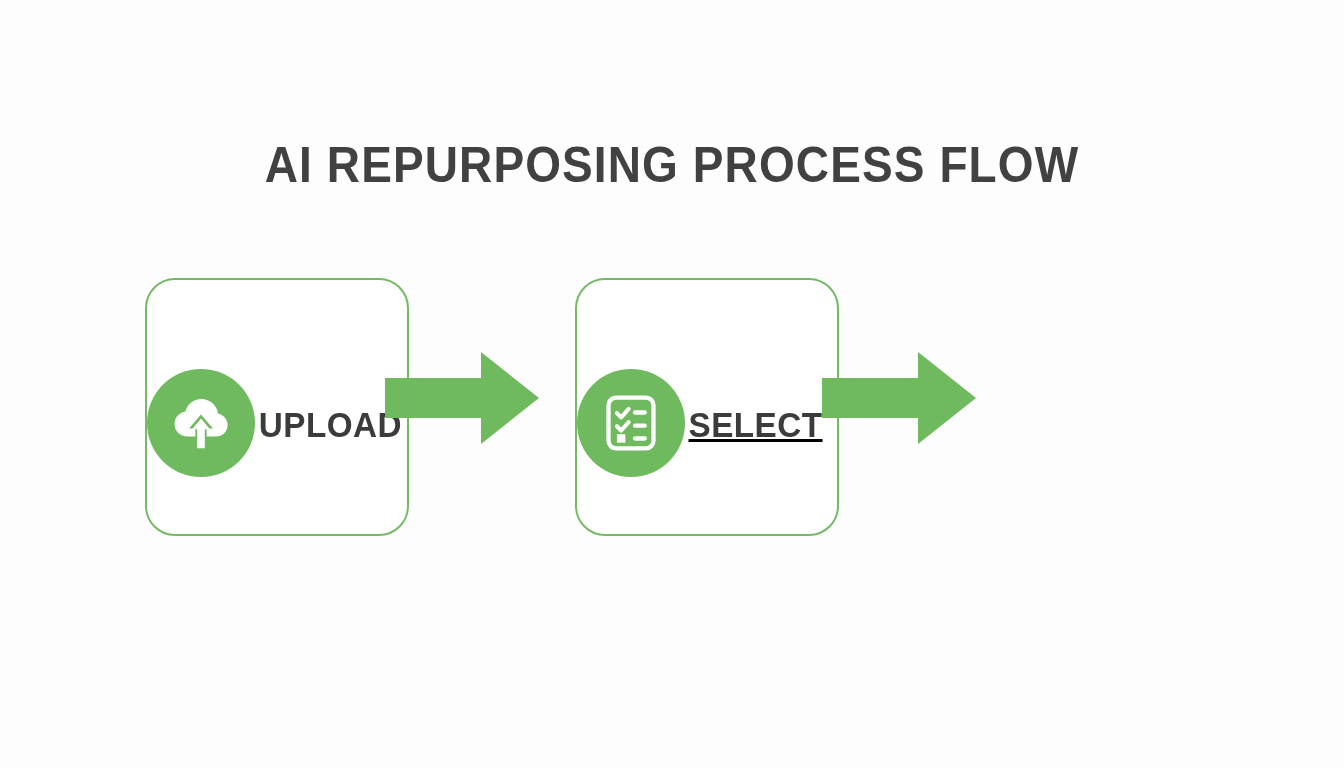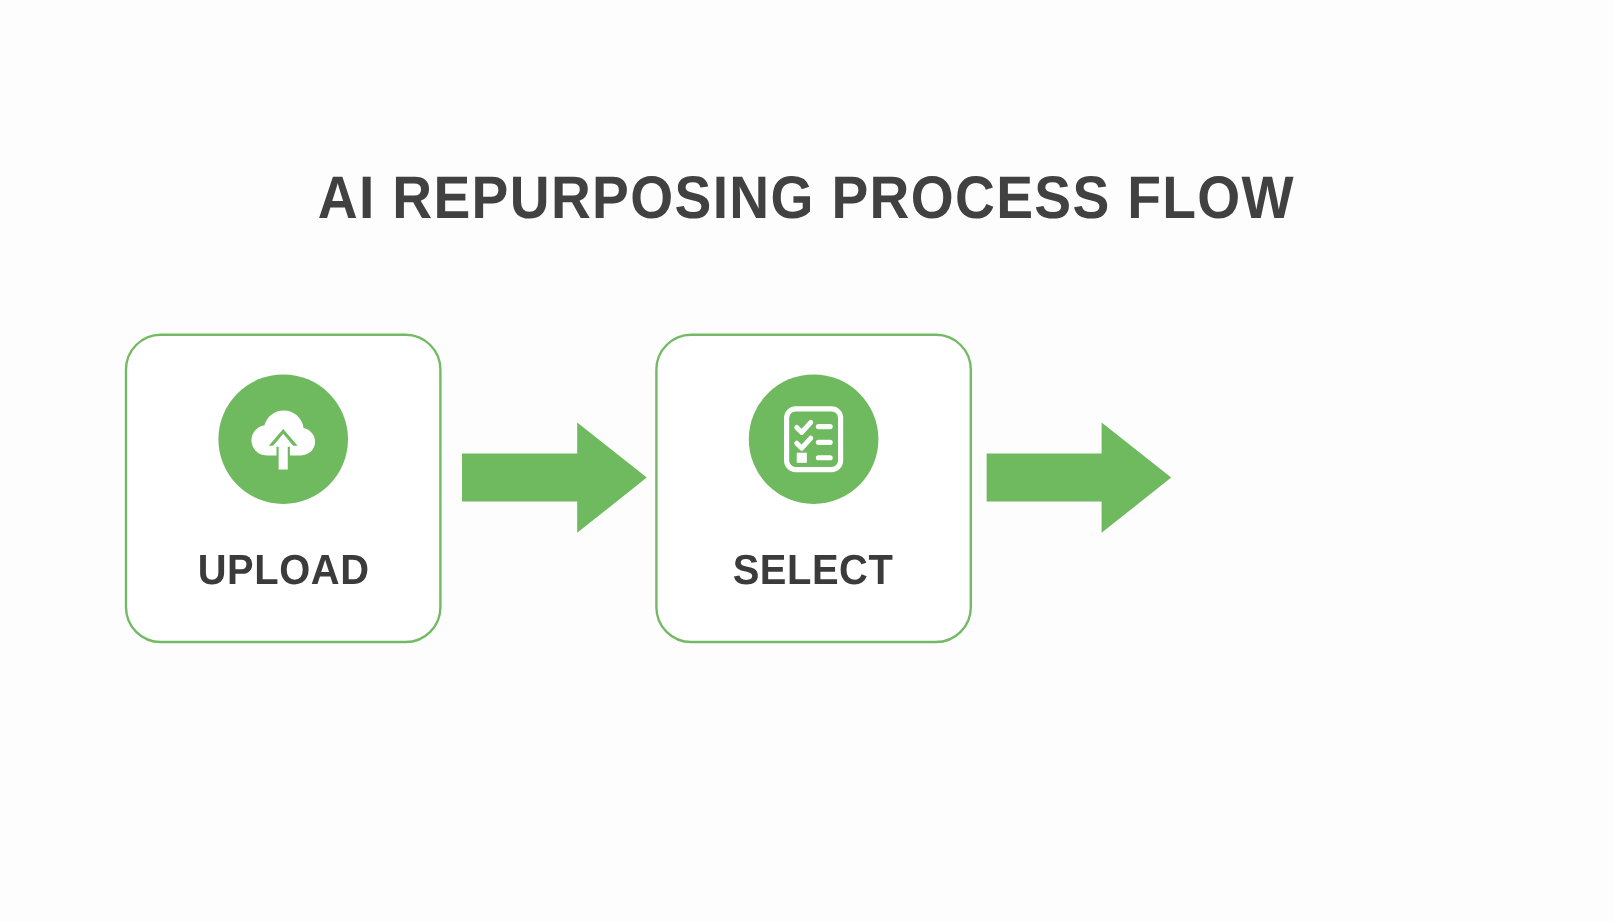--- a/index.html
+++ b/index.html
@@ -51,25 +51,26 @@
   .card {
     position: absolute;
     top: 0;
     width: 264px;
     height: 258px;
     box-sizing: border-box;
     border: 2px solid #74ba64;
     border-radius: 30px;
     background: #ffffff;
     display: flex;
-    flex-direction: column;
+    flex-direction: row;
     align-items: center;
+    margin-left: 41px;
   }
   .card.c1 { left: 0px; }
-  .card.c2 { left: 442px; }
+  .card.c2 { left: 430px; text-decoration: underline; }
   .card.c3 { left: 874px; }
 
   .icon-circle {
     margin-top: 32px;
     width: 108px;
     height: 108px;
     border-radius: 50%;
     background: #6fb95f;
     display: flex;
     align-items: center;

